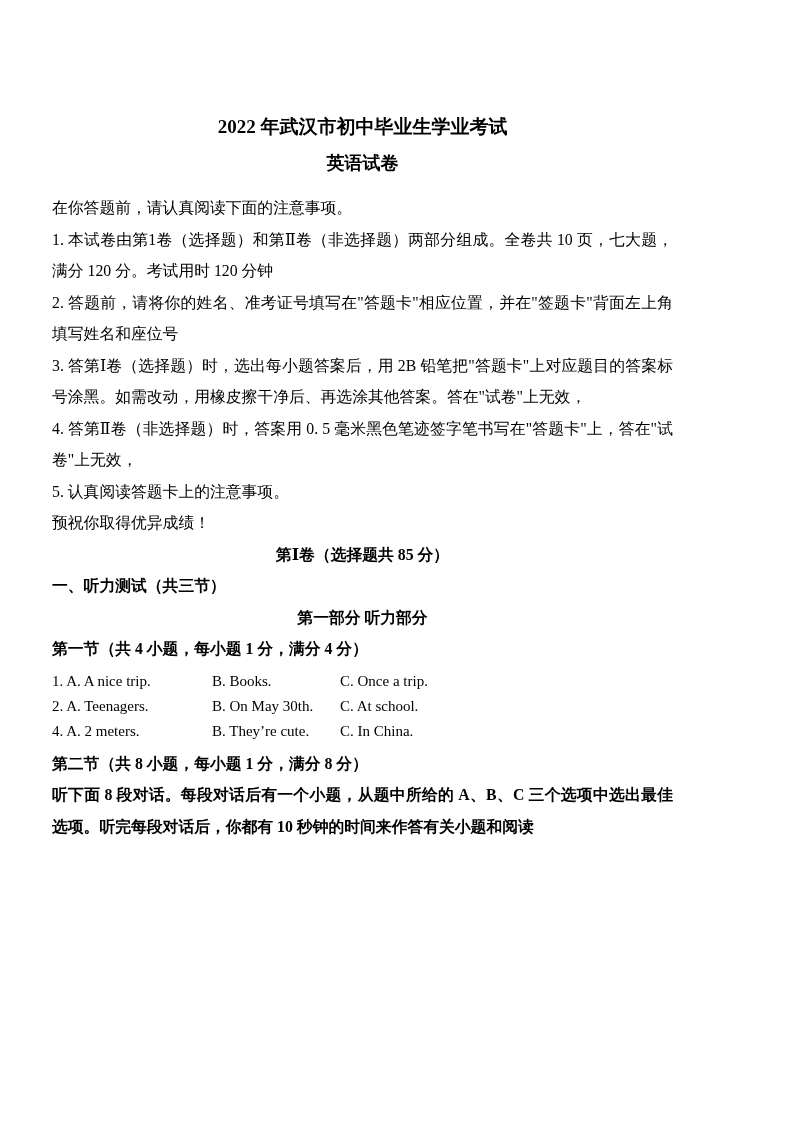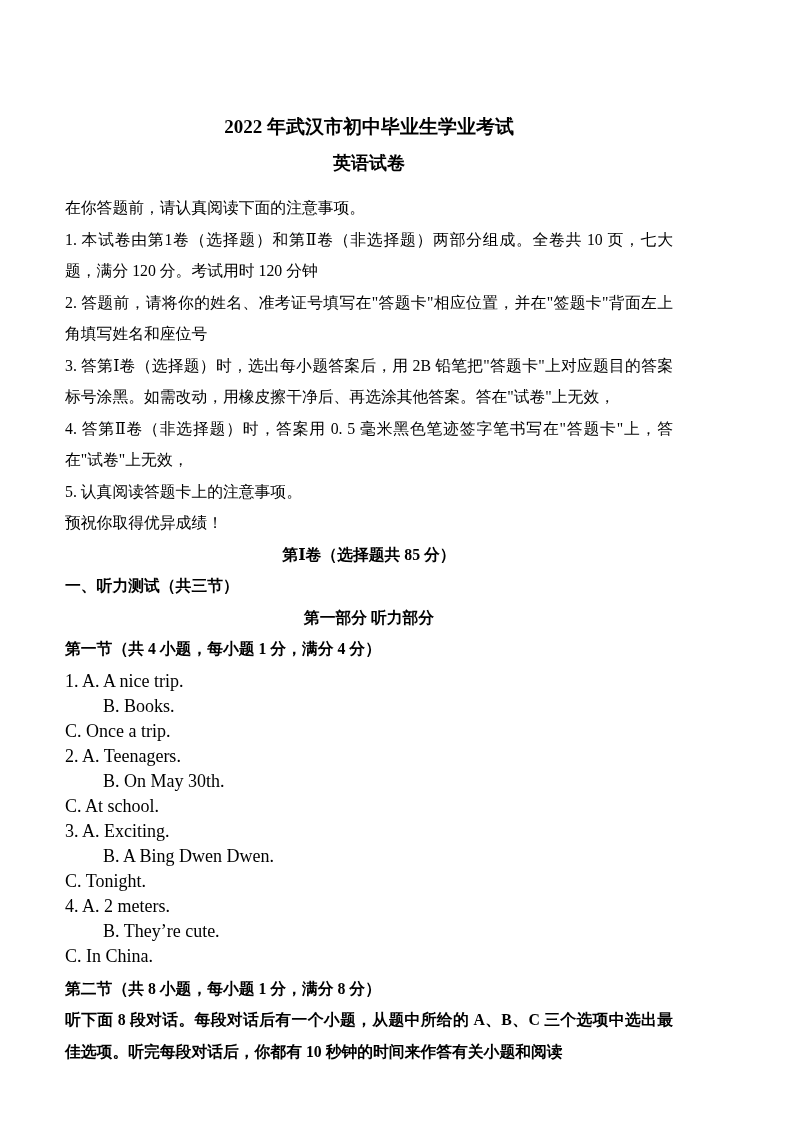--- a/index.html
+++ b/index.html
@@ -9,21 +9,21 @@
     height: 1122px;
     margin: 0 auto;
     font-family: "Liberation Serif", "DejaVu Serif", serif;
     color: #000000;
     overflow: hidden;
   }
   .page {
     width: 793px;
     height: 1122px;
     background: #ffffff;
-    padding: 112px 120px 30px 65px;
+    padding: 112px 120px 30px 52px;
     overflow: hidden;
   }
   .title {
     text-align: center;
     font-size: 19px;
     font-weight: bold;
     line-height: 30px;
     margin-bottom: 6px;
   }
   .subtitle {
@@ -38,24 +38,23 @@
     line-height: 31.5px;
     text-align: justify;
   }
   p.center { text-align: center; }
   p.bold { font-weight: bold; }
   .questions {
     margin: 4px 0 4px 0;
   }
   .q-row {
     display: flex;
-    font-size: 18px;
+    font-size: 15px;
     line-height: 25px;
     white-space: nowrap;
-    flex-direction: column;
   }
   .q-a { min-width: 122px; padding-right: 8px; }
   .q-b { min-width: 128px; padding-right: 14px; margin-left: 38px; }
   .q-c { flex: 1; }
 </style>
 </head>
 <body>
 
 <div class="page">
 
@@ -83,25 +82,20 @@
       <span class="q-a">1. A. A nice trip.</span>
       <span class="q-b">B. Books.</span>
       <span class="q-c">C. Once a trip.</span>
     </div>
     <div class="q-row">
       <span class="q-a">2. A. Teenagers.</span>
       <span class="q-b">B. On May 30th.</span>
       <span class="q-c">C. At school.</span>
     </div>
     <div class="q-row">
-      <span class="q-a">3. A. Exciting.</span>
-      <span class="q-b">B. A Bing Dwen Dwen.</span>
-      <span class="q-c">C. Tonight.</span>
-    </div>
-    <div class="q-row">
       <span class="q-a">4. A. 2 meters.</span>
       <span class="q-b">B. They’re cute.</span>
       <span class="q-c">C. In China.</span>
     </div>
   </div>
 
   <p class="body bold">第二节（共 8 小题，每小题 1 分，满分 8 分）</p>
   <p class="body bold">听下面 8 段对话。每段对话后有一个小题，从题中所给的 A、B、C 三个选项中选出最佳选项。听完每段对话后，你都有 10 秒钟的时间来作答有关小题和阅读</p>
 
 </div>

